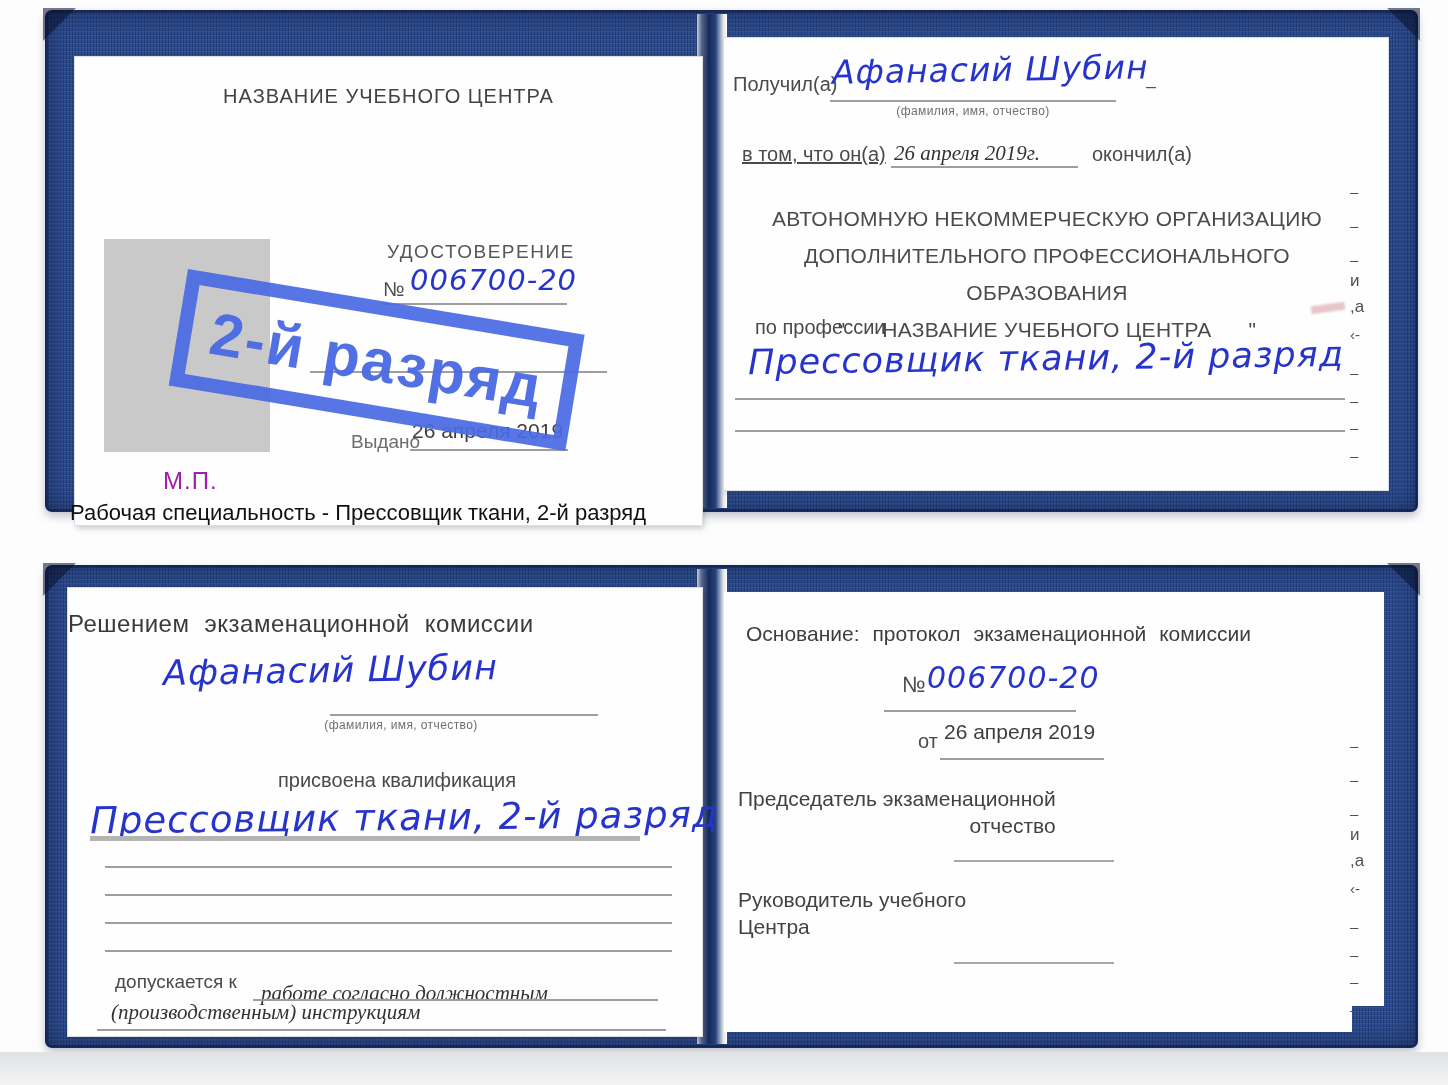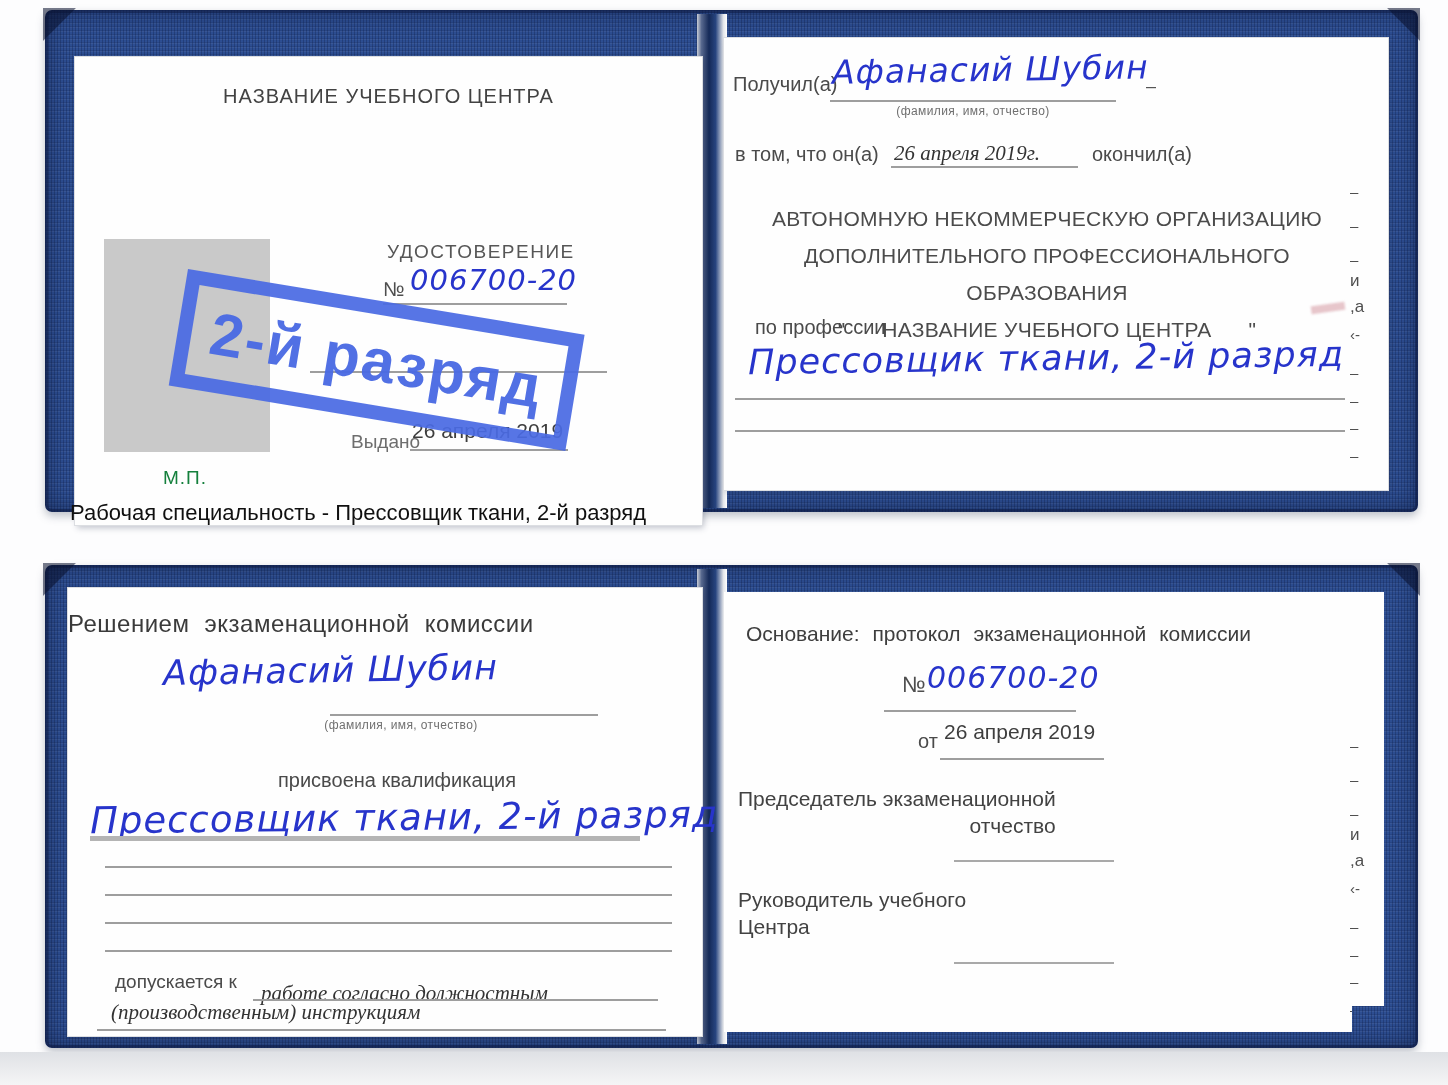--- a/index.html
+++ b/index.html
@@ -61,37 +61,37 @@
   .p1l .center-title { left:0; top:28px; width:100%; text-align:center; font-size:20px; letter-spacing:1px; color:#424242; }
   .p1l .photo  { left:29px; top:182px; width:166px; height:213px; background:#c9c9c9; }
   .p1l .doc-title { left:312px; top:184px; font-size:19px; letter-spacing:1.5px; color:#565656; }
   .p1l .num-label { left:308px; top:221px; font-size:20px; color:#4e4e4e; }
   .p1l .num-value { left:335px; top:206px; font-size:29px; }
   .p1l .l-num    { left:308px; top:246px; width:184px; }
   .p1l .l-mid    { left:235px; top:314px; width:297px; }
   .p1l .issued   { left:276px; top:374px; font-size:19px; }
   .p1l .issued-date { left:337px; top:362px; font-size:21px; color:#3e3e3e; white-space:nowrap; }
   .p1l .l-issued { left:335px; top:392px; width:158px; }
-  .p1l .mp       { left:88px; top:410px; font-size:19px; letter-spacing:1px; color:#15803d; }
+  .p1l .mp       { left:88px; top:410px; font-size:24px; letter-spacing:1px; color:#a21caf; }
   .p1l .stamp {
     left:113px; top:212px; width:402px; height:118px;
     border:14px solid rgba(74,106,227,.93);
     transform:rotate(9.4deg); transform-origin:top left;
     display:flex; align-items:center; justify-content:center; z-index:4;
   }
   .p1l .stamp span { font-size:60px; font-weight:bold; color:rgba(74,106,227,.96);
                      letter-spacing:2px; white-space:nowrap; }
 
   
   .p1r .received-label { left:9px;  top:35px; }
   .p1r .received-name  { left:108px; top:12px; font-size:33px; transform:rotate(-1deg); }
   .p1r .l-name { left:106px; top:62px; width:286px; }
   .p1r .fio-1  { left:106px; top:66px; width:286px; }
   .p1r .dash   { left:422px; top:38px; color:#555; font-size:18px; }
-  .p1r .confirm-label  { left:11px; top:105px; }
+  .p1r .confirm-label  { left:18px; top:105px;text-decoration:underline; }
   .p1r .finish-date    { left:170px; top:103px; }
   .p1r .l-date { left:167px; top:128px; width:187px; }
   .p1r .finished-label { left:368px; top:105px; }
   .p1r .org { left:8px; top:162px; width:630px; text-align:center; font-size:21px;
               line-height:37px; color:#4b4b4b; letter-spacing:.3px; }
   .p1r .prof-label { left:31px; top:278px; }
   .p1r .prof-value { left:24px; top:300px; font-size:35px; transform:rotate(-.8deg); }
   .p1r .l-p1 { left:11px; top:360px; width:610px; }
   .p1r .l-p2 { left:11px; top:392px; width:610px; }
   .p1r .smudge { left:587px; top:266px; width:34px; height:8px; background:#e7c6cb;

